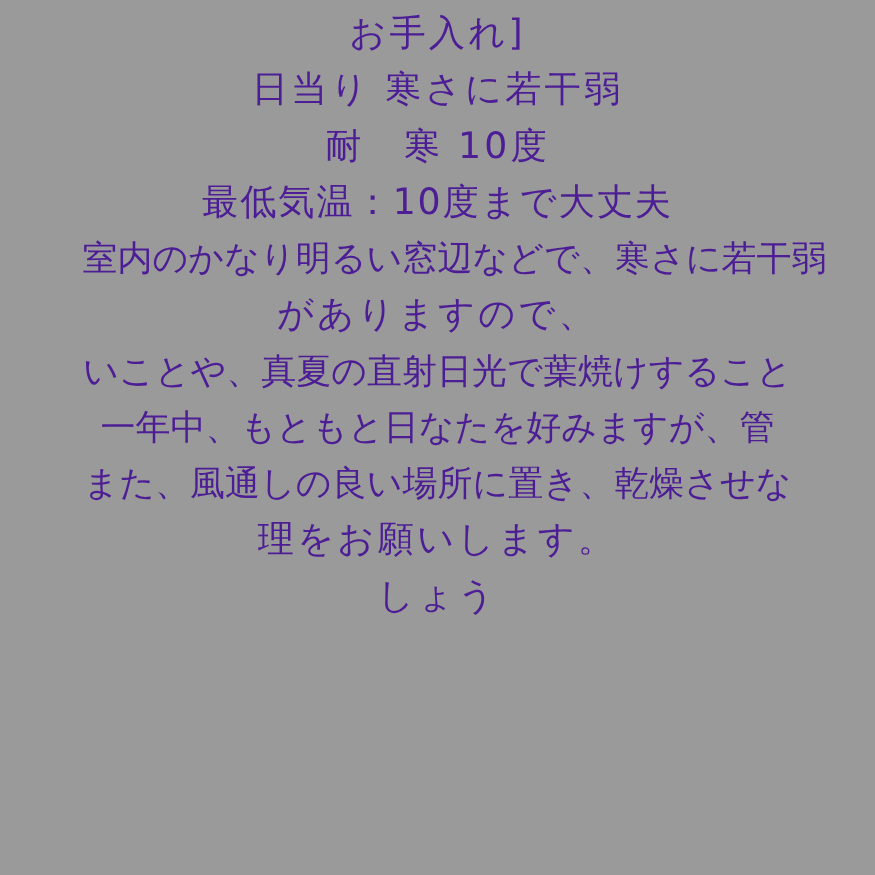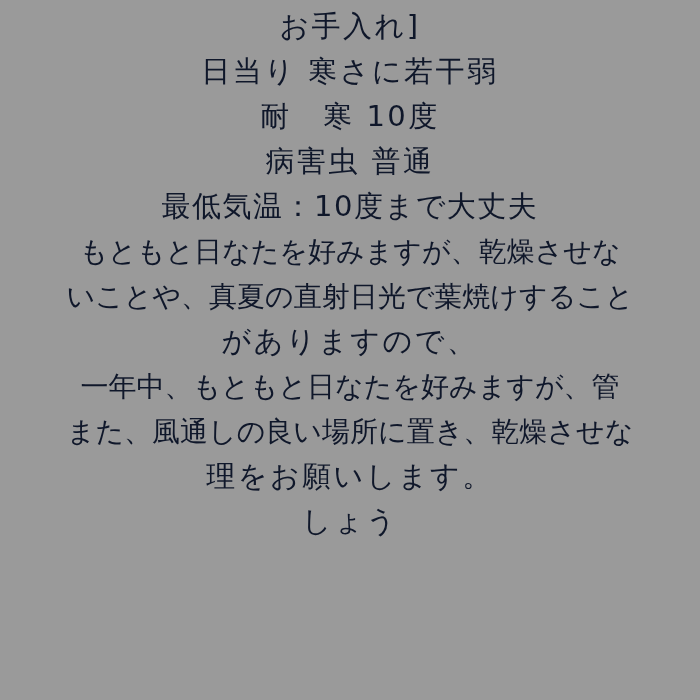--- a/index.html
+++ b/index.html
@@ -25,40 +25,39 @@
     color: #ffffff;
     text-align: center;
   }
   .line {
     display: block;
     width: 568px;
     text-align: center;
     font-size: 29px;
     line-height: 45px;
     letter-spacing: 1.5px;
-    color: #0f172a;
+    color: #4c1d95;
     white-space: nowrap;
   }
   .line.tight {
     letter-spacing: 0px;
     font-size: 28px;
   }
   .line.wide {
     letter-spacing: 2.5px;
   }
 </style>
 </head>
 <body style="background: rgb(154, 154, 154);">
 
 <div id="care-text" style="color: rgb(255, 255, 255);">
   <span class="line wide">お手入れ]</span>
   <span class="line wide">日当り 寒さに若干弱</span>
   <span class="line wide">耐　寒 10度</span>
-  <span class="line wide">病害虫 普通</span>
   <span class="line">最低気温：10度まで大丈夫</span>
-  <span class="line tight">もともと日なたを好みますが、乾燥させな</span>
+  <span class="line tight">室内のかなり明るい窓辺などで、寒さに若干弱</span>
+  <span class="line wide">がありますので、</span>
   <span class="line tight">いことや、真夏の直射日光で葉焼けすること</span>
-  <span class="line wide">がありますので、</span>
   <span class="line tight">一年中、もともと日なたを好みますが、管</span>
   <span class="line tight">また、風通しの良い場所に置き、乾燥させな</span>
   <span class="line wide">理をお願いします。</span>
   <span class="line wide">しょう</span>
 </div>
 
 </body></html>

